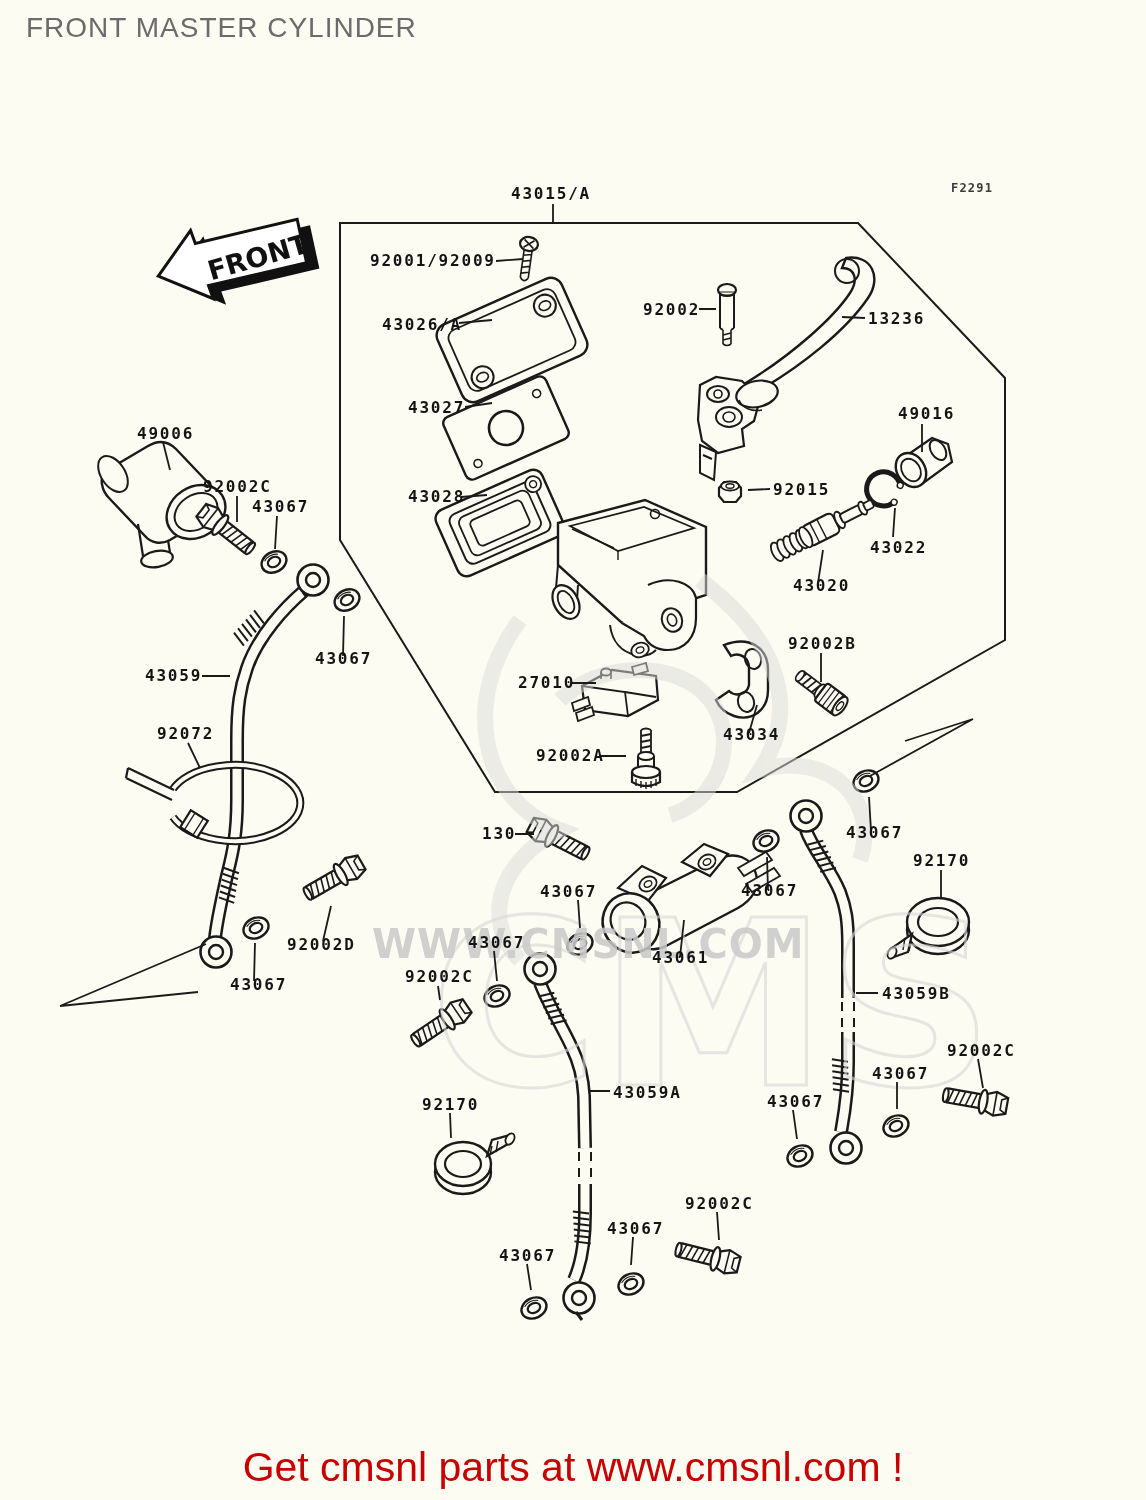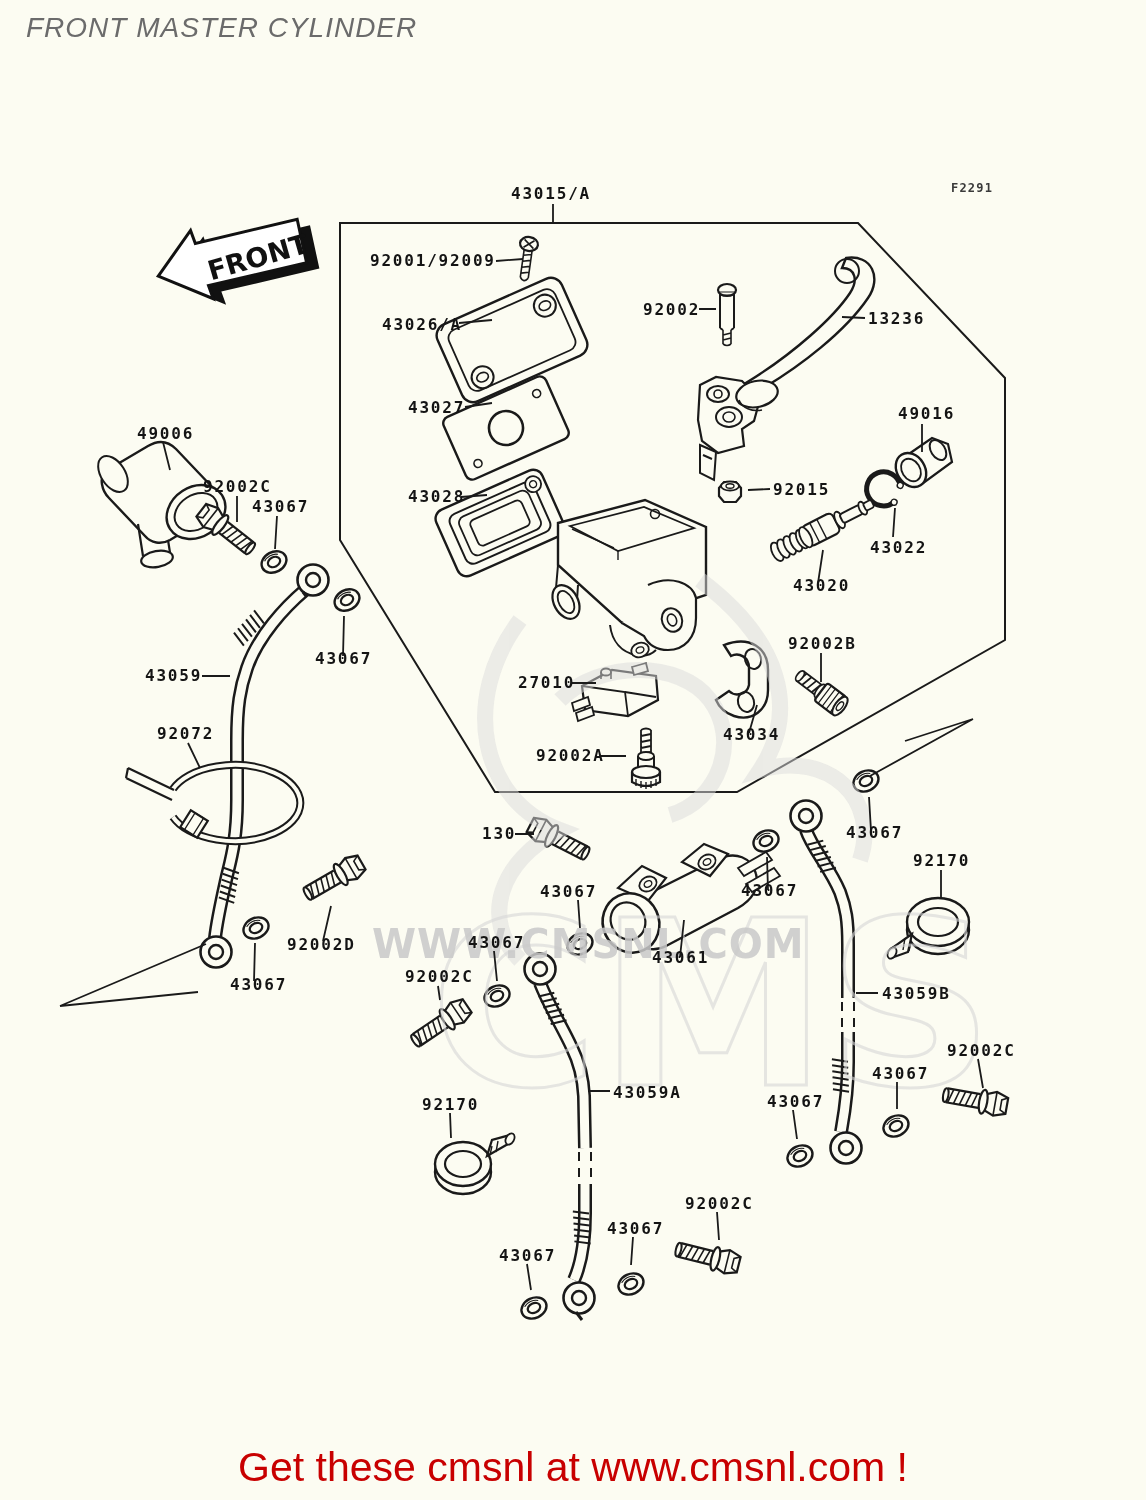--- a/index.html
+++ b/index.html
@@ -2,21 +2,21 @@
 <html><head>
 <meta charset="utf-8">
 <style>
   html,body{margin:0;padding:0;}
   body{
     width:1146px;height:1500px;position:relative;overflow:hidden;
     background:#fcfcf2;font-family:"Liberation Sans",sans-serif;
   }
   #page-title{
     position:absolute;left:26px;top:12px;font-size:28px;color:#6b6b6b;
-    letter-spacing:1px;font-family:"Liberation Sans",sans-serif;font-style:italic;
+    letter-spacing:1px;font-family:"Liberation Sans",sans-serif;
   }
   #footer-banner{
     position:absolute;left:0;right:0;top:1444px;text-align:center;
     font-size:41px;color:#c80000;font-family:"Liberation Sans",sans-serif;
   }
   svg{position:absolute;left:0;top:0;}
   .lbl{
     font-family:"DejaVu Sans Mono",monospace;font-size:16px;font-weight:bold;
     letter-spacing:1.8px;fill:#141414;
   }
@@ -382,13 +382,13 @@
     <text class="lbl" x="613" y="1098">43059A</text>
     <text class="lbl" x="767" y="1107">43067</text>
     <text class="lbl" x="872" y="1079">43067</text>
     <text class="lbl" x="947" y="1056">92002C</text>
     <text class="lbl" x="685" y="1209">92002C</text>
     <text class="lbl" x="607" y="1234">43067</text>
     <text class="lbl" x="499" y="1261">43067</text>
   </g>
 </svg>
 
-<div id="footer-banner">Get these cmsnl at www.cmsnl.com !</div>
+<div id="footer-banner">Get cmsnl parts at www.cmsnl.com !</div>
 
 </body></html>

